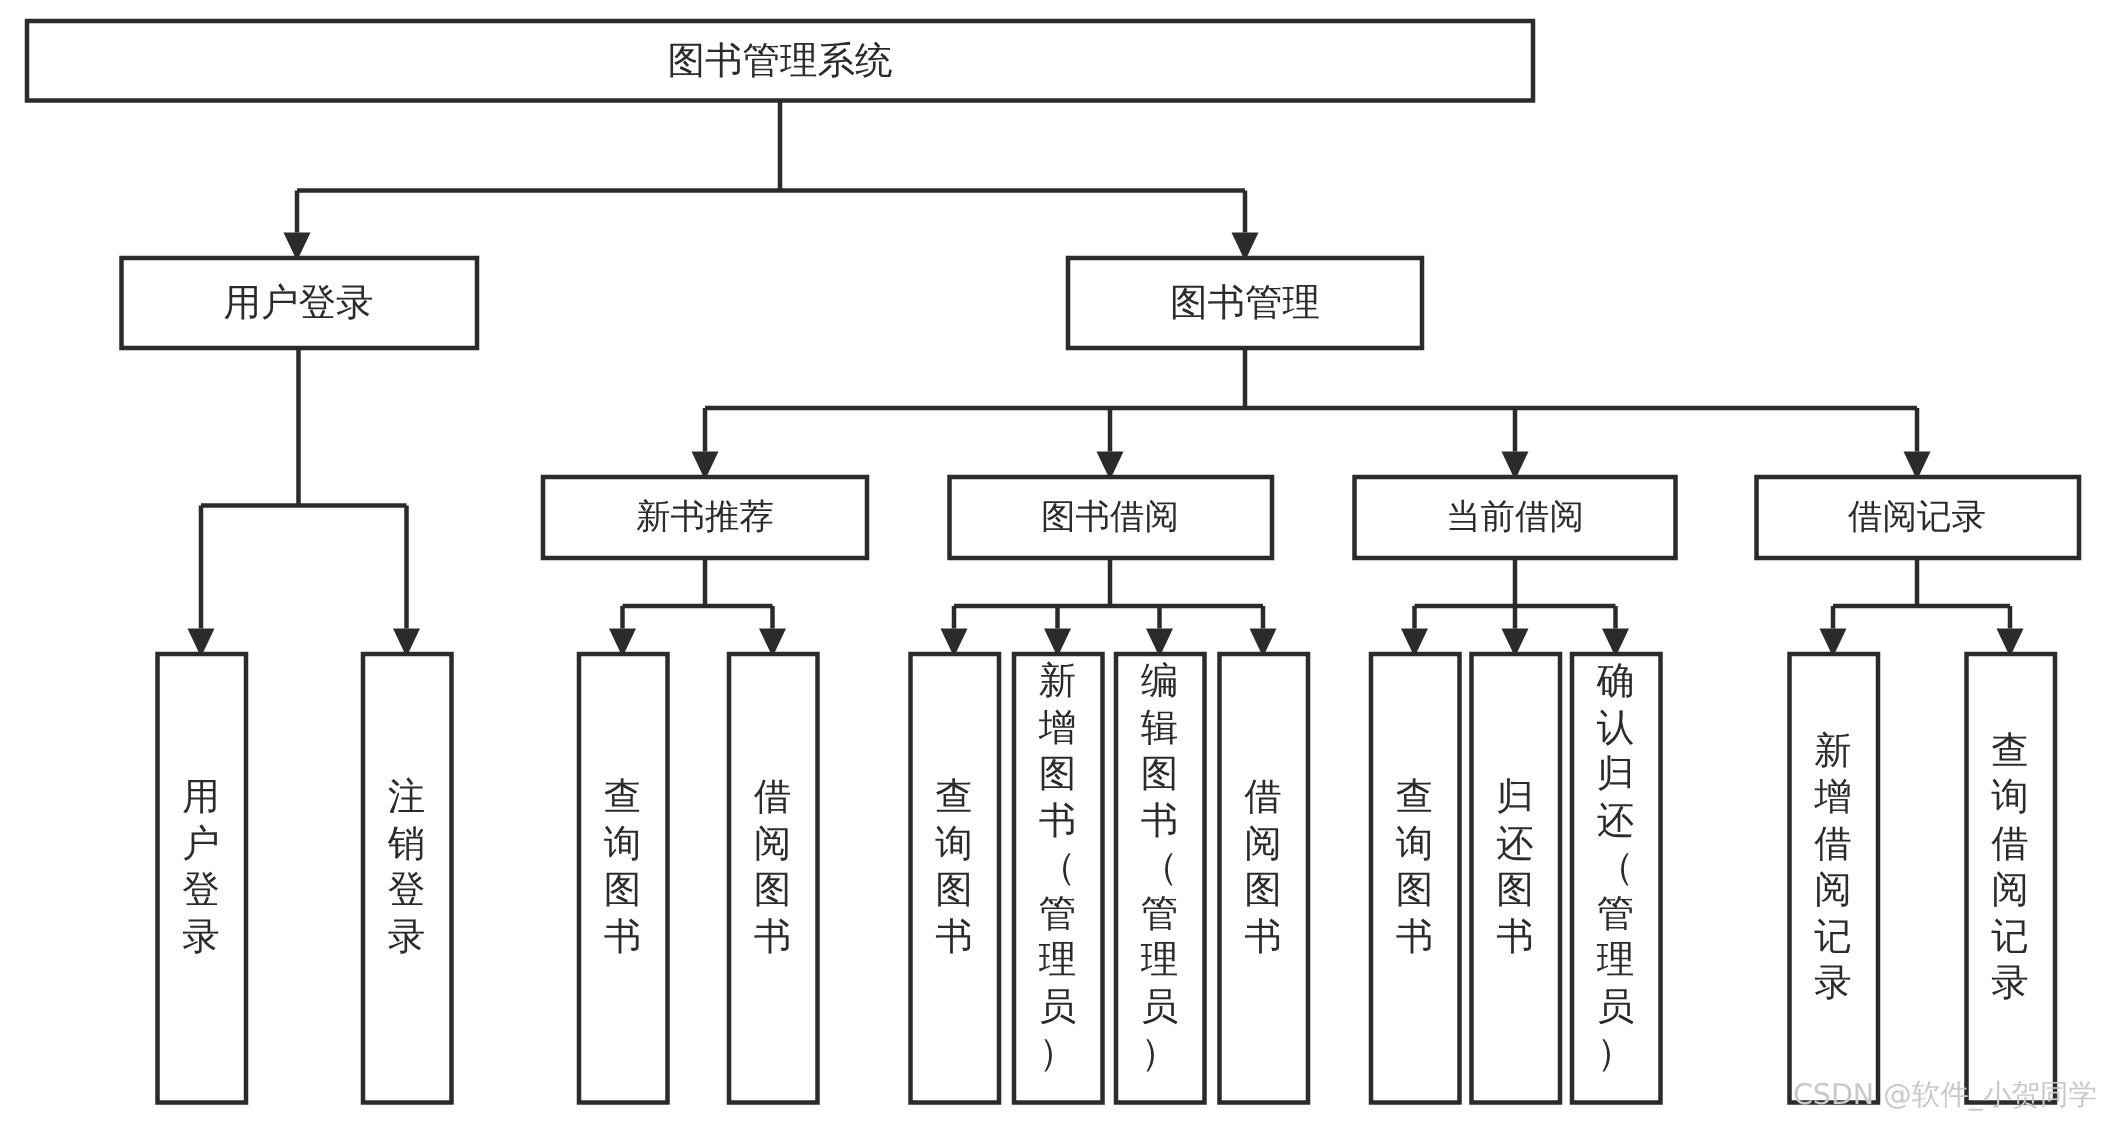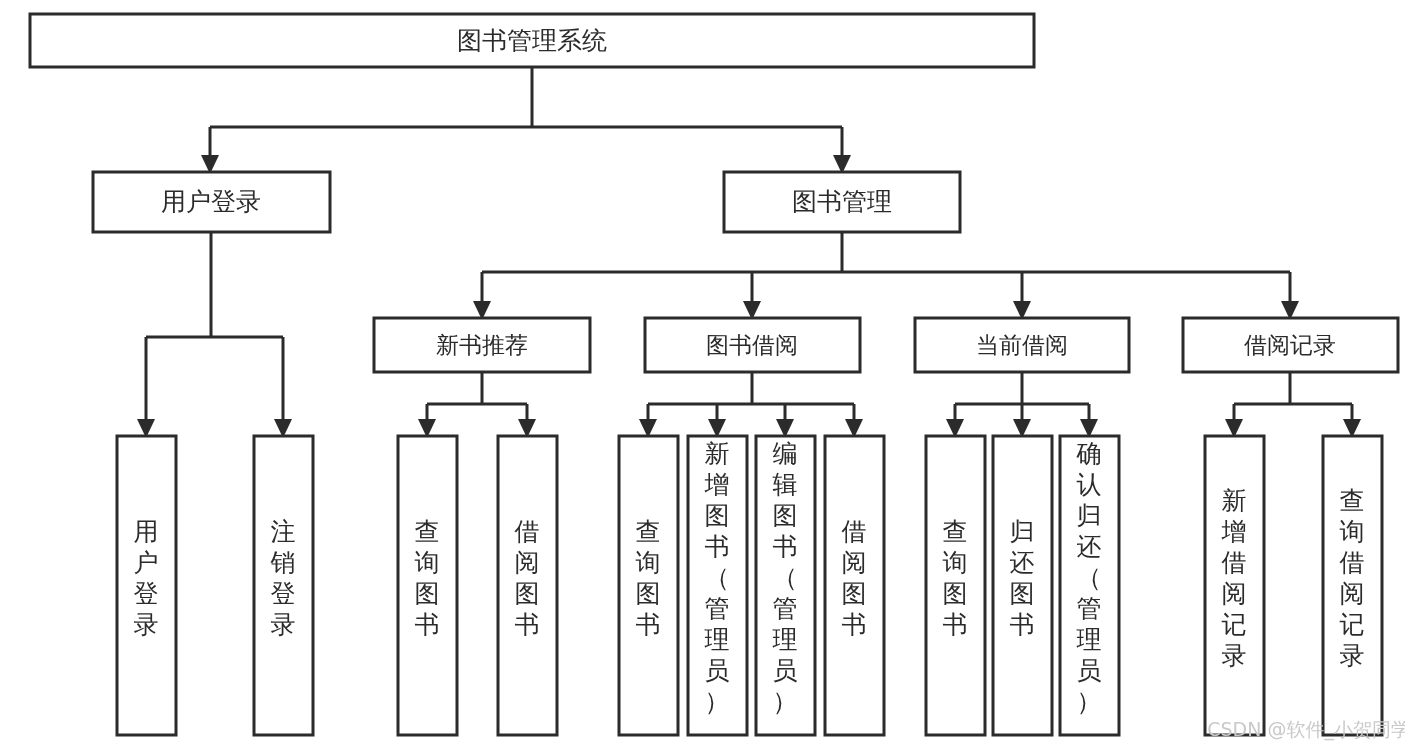--- a/index.html
+++ b/index.html
@@ -10,21 +10,21 @@
   body {
     width: 1405px;
     height: 747px;
     font-family: "DejaVu Sans", "Liberation Sans", sans-serif;
     overflow: hidden;
     position: relative;
   }
   #diagram-root {
     position: absolute;
     top: 0;
-    left: 12px;
+    left: 0;
     width: 1278px;
     height: 747px;
   }
   svg.flow {
     display: block;
     width: 1405px;
     height: 747px;
   }
   .node-box {
     fill: #ffffff;

